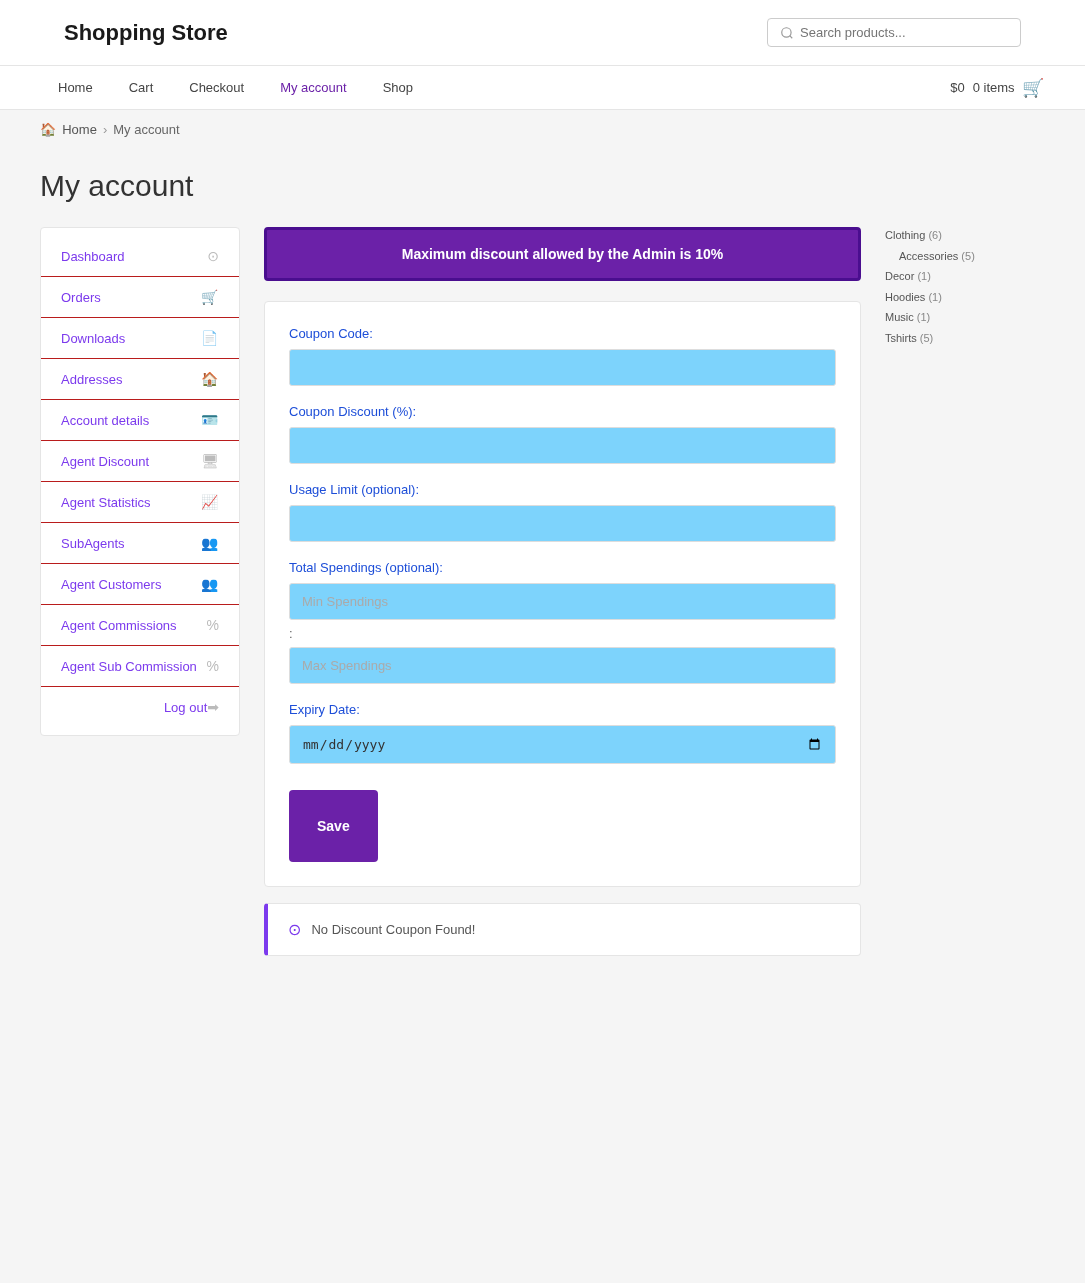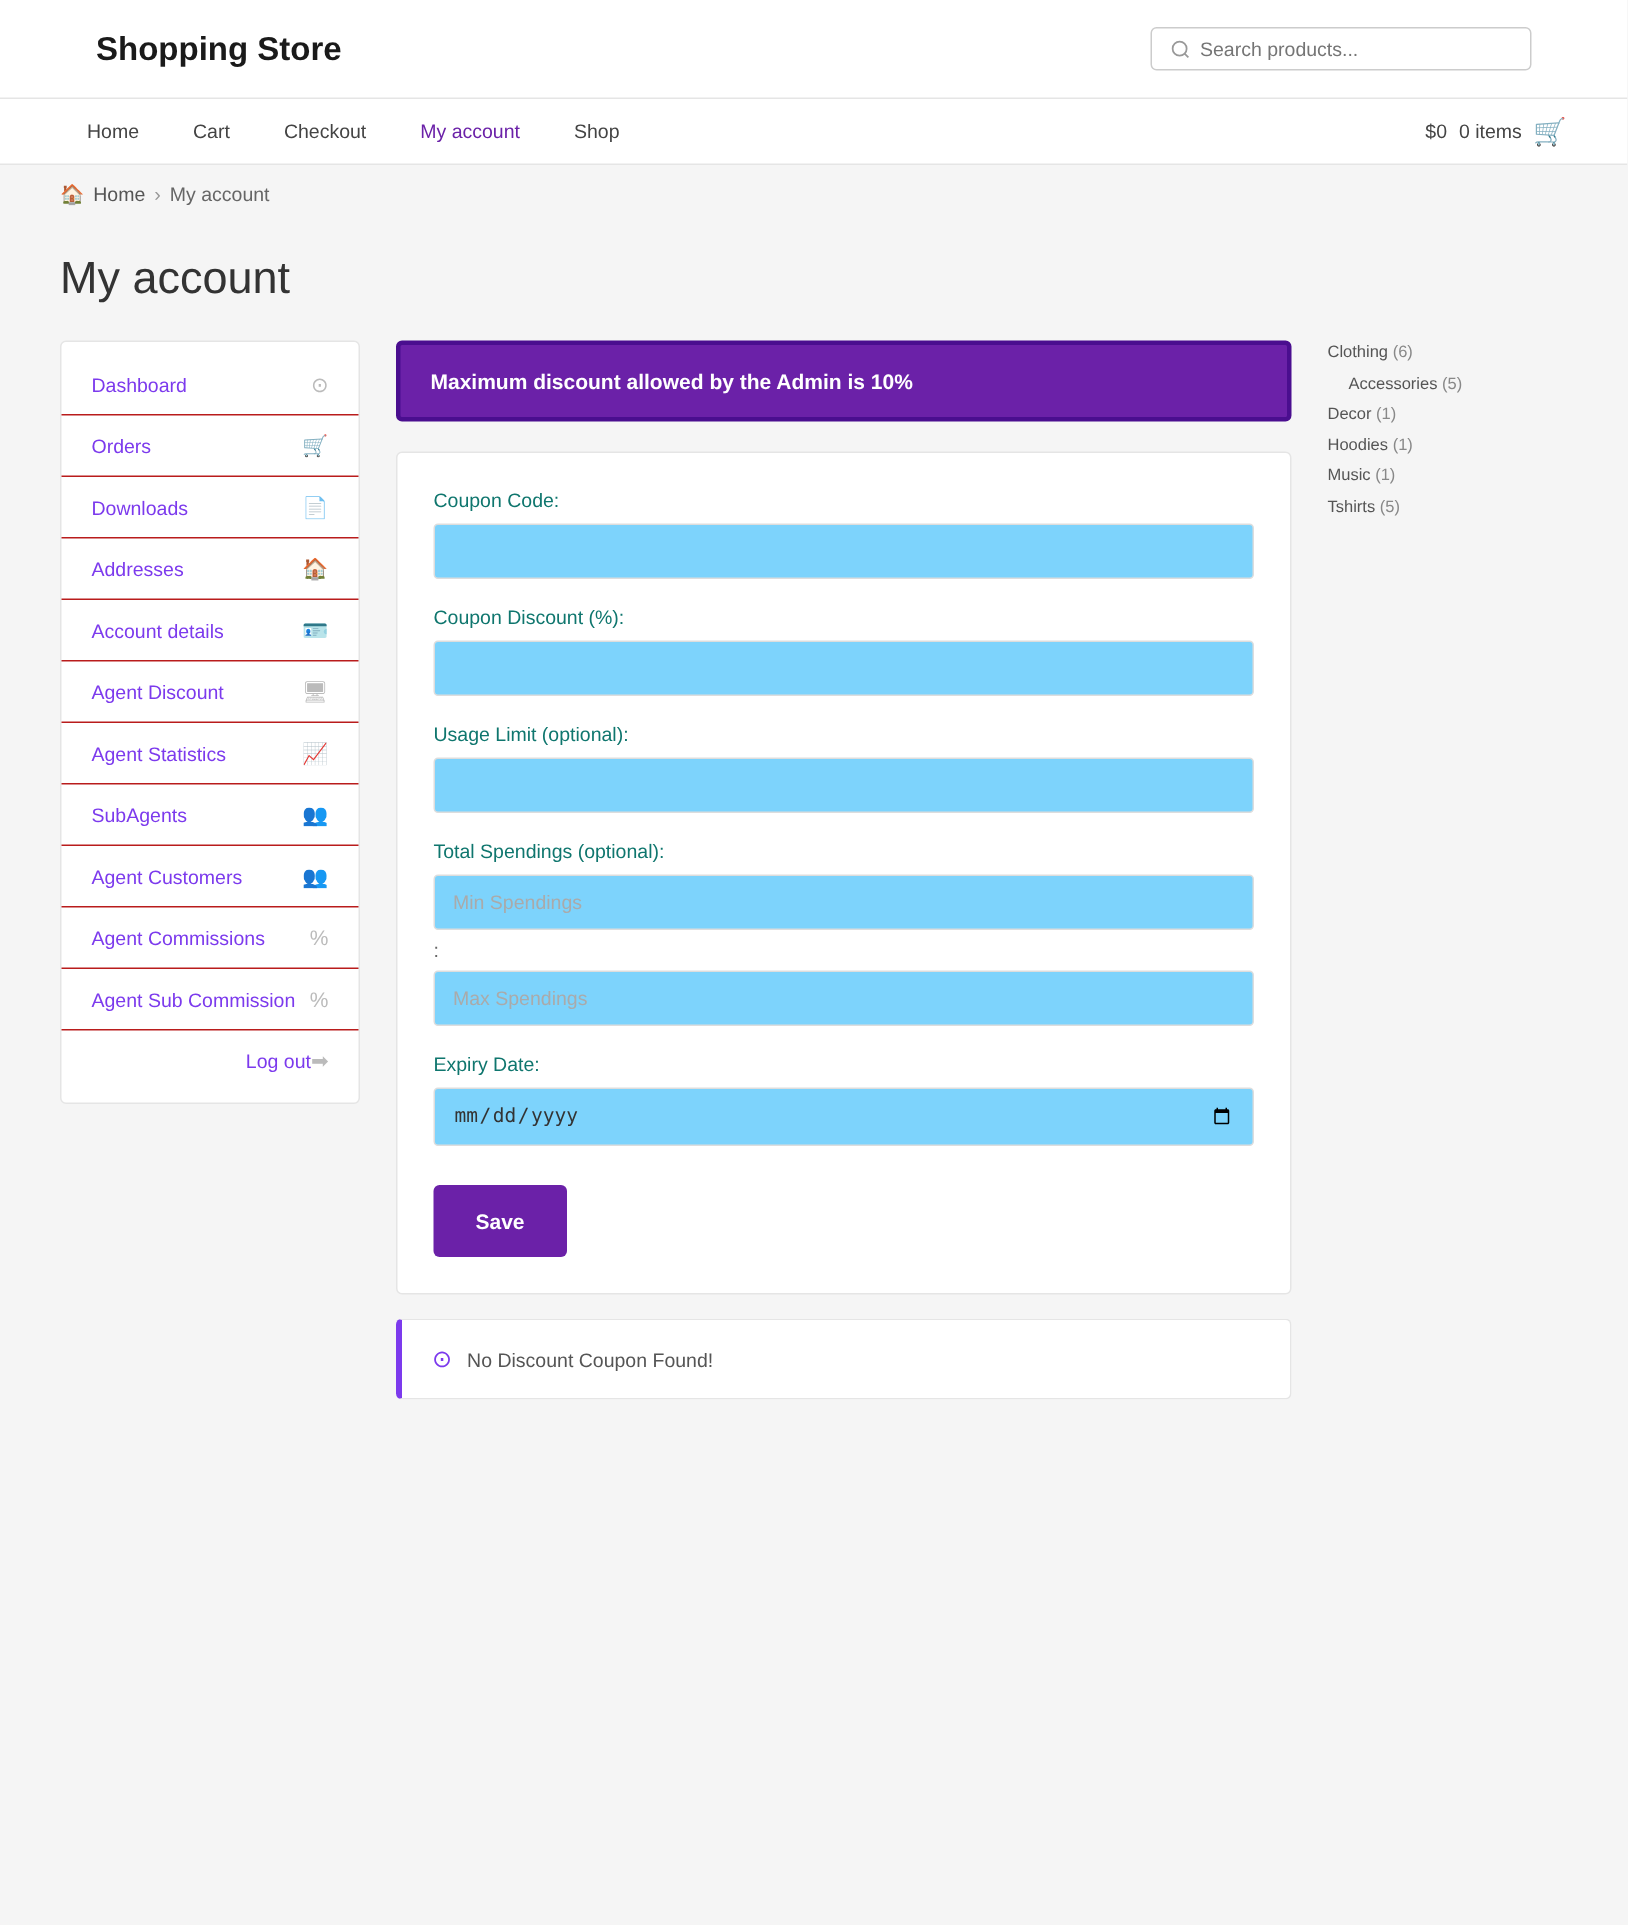--- a/index.html
+++ b/index.html
@@ -37,31 +37,31 @@
     .sidebar { background: #fff; border: 1px solid #e5e5e5; border-radius: 4px; width: 200px; flex-shrink: 0; padding: 8px 0; }
     .sidebar-item { display: flex; align-items: center; justify-content: space-between; padding: 12px 20px; cursor: pointer; border-bottom: 1px solid #b91c1c; text-decoration: none; }
     .sidebar-item:last-child { border-bottom: none; justify-content: flex-end; }
     .sidebar-label { font-size: 13px; color: #7c3aed; }
     .sidebar-icon { color: #bbb; font-size: 14px; }
 
     
     .content-area { flex: 1; min-width: 0; }
 
     
-    .discount-banner { background: #6b21a8; color: #fff; font-weight: 600; font-size: 14px; padding: 16px 20px; border: 3px solid #4a0e8f; border-radius: 4px; margin-bottom: 20px; }
+    .discount-banner { background: #6b21a8; color: #fff; text-align: center; font-weight: 600; font-size: 14px; padding: 16px 20px; border: 3px solid #4a0e8f; border-radius: 4px; margin-bottom: 20px; }
 
     .form-card { background: #fff; border: 1px solid #e5e5e5; border-radius: 4px; padding: 24px; margin-bottom: 16px; }
     .form-group { margin-bottom: 18px; }
-    .form-label { font-size: 13px; color: #0f766e; margin-bottom: 8px; display: block; }
+    .form-label { font-size: 13px; color: #1d4ed8; margin-bottom: 8px; display: block; }
     .form-input { width: 100%; border: 1px solid #ddd; border-radius: 3px; padding: 10px 12px; font-size: 13px; color: #333; background: #7dd3fc; outline: none; }
     .form-input::placeholder { color: #aaa; }
 
     .range-separator { font-size: 13px; color: #666; margin: 6px 0; }
 
-    .save-btn { background: #6b21a8; color: #fff; border: none; border-radius: 4px; padding: 16px 28px; font-size: 14px; font-weight: 600; cursor: pointer; margin-top: 8px; }
+    .save-btn { background: #6b21a8; color: #fff; border: none; border-radius: 4px; padding: 28px 28px; font-size: 14px; font-weight: 600; cursor: pointer; margin-top: 8px; }
 
     
     .no-coupon-box { background: #fff; border: 1px solid #e5e5e5; border-left: 4px solid #7c3aed; border-radius: 4px; padding: 16px 20px; display: flex; align-items: center; gap: 10px; }
     .no-coupon-icon { color: #7c3aed; font-size: 16px; }
     .no-coupon-text { font-size: 13px; color: #555; }
 
     
     .right-sidebar { width: 160px; flex-shrink: 0; }
     .right-sidebar-section { margin-bottom: 16px; }
     .category-link { display: block; font-size: 11px; color: #555; text-decoration: none; margin-bottom: 4px; line-height: 1.5; }

